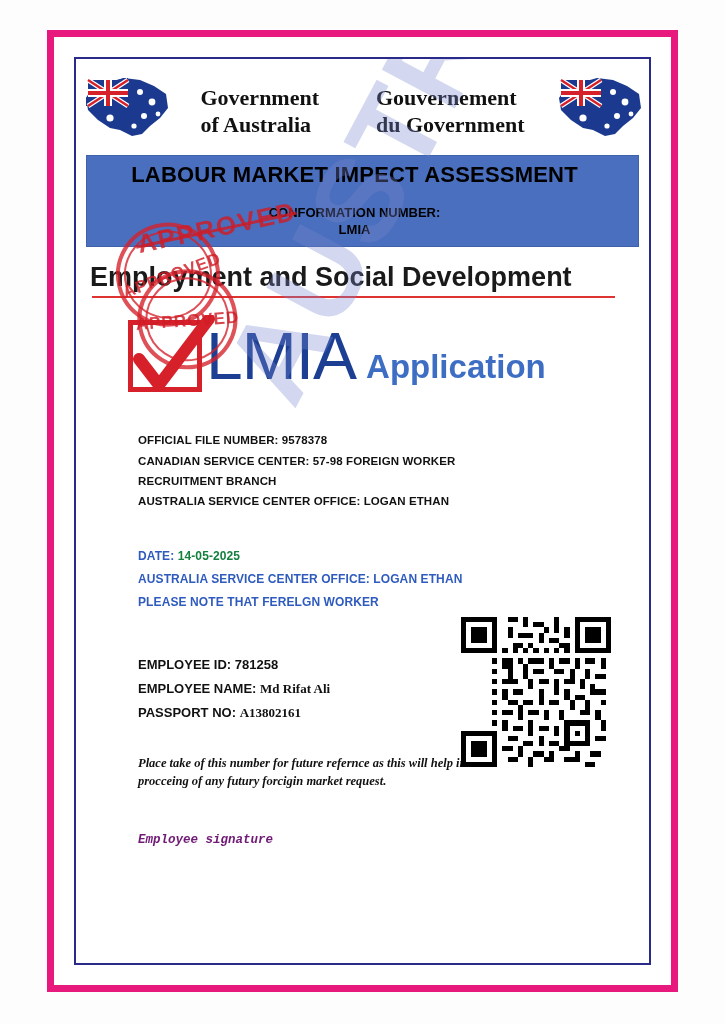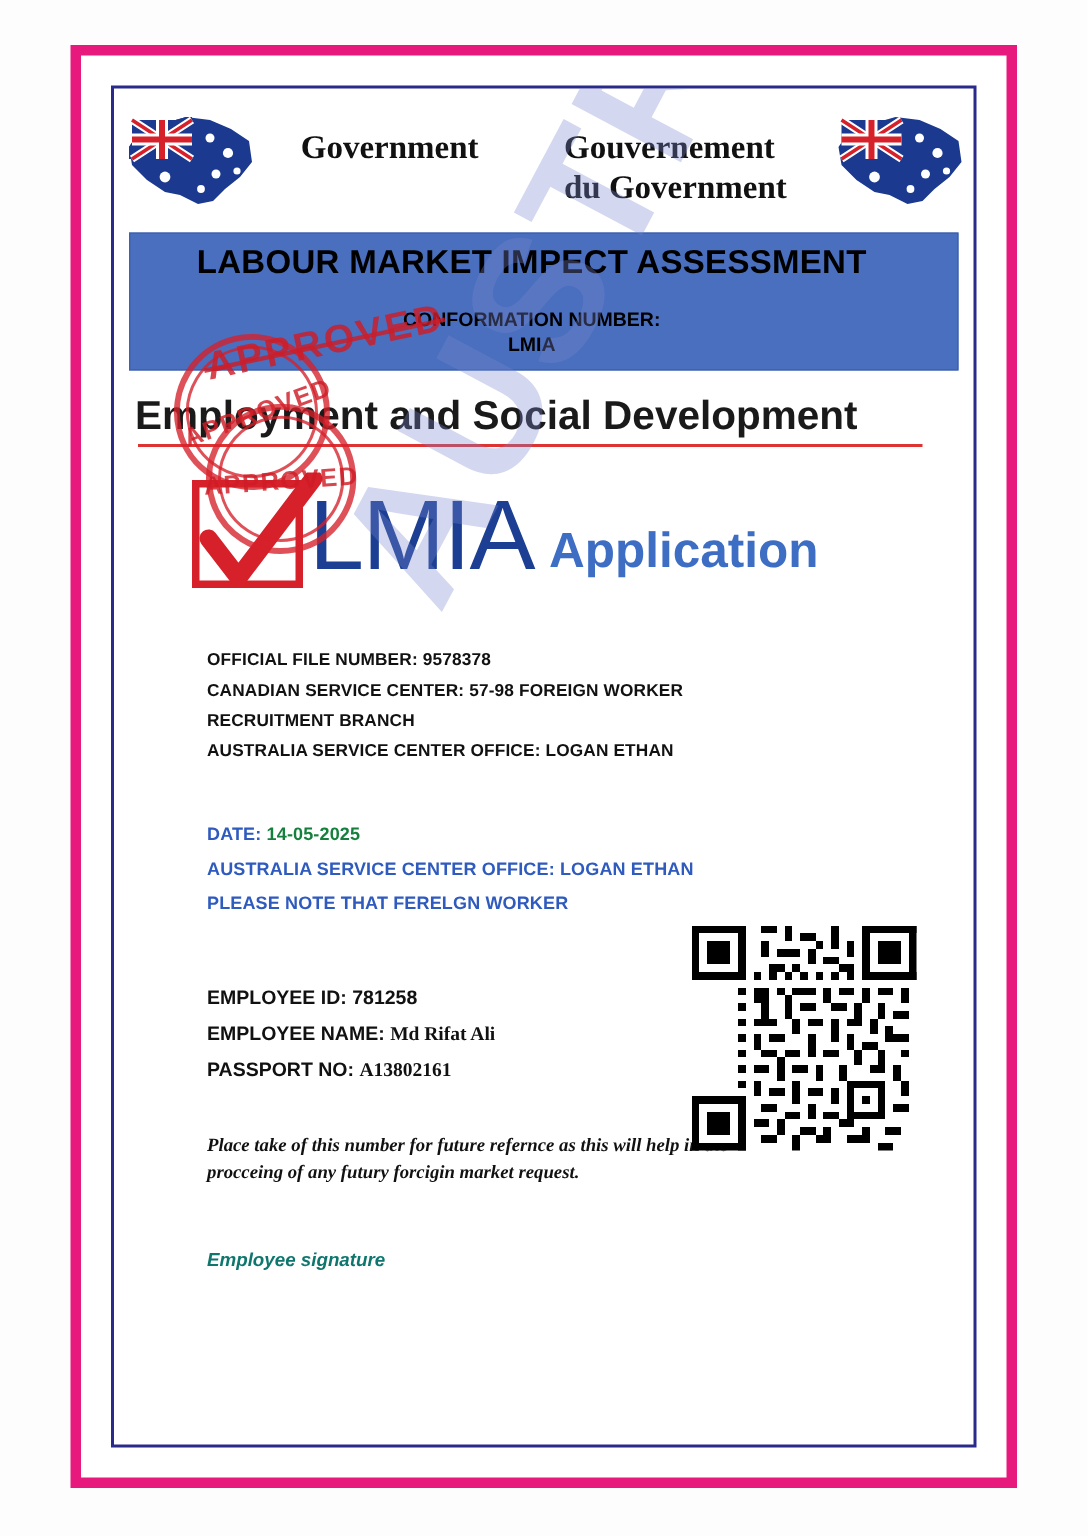--- a/index.html
+++ b/index.html
@@ -208,25 +208,25 @@
     margin: 28px 58px 0 62px;
     font-family: "Liberation Serif", serif;
     font-style: italic;
     font-weight: bold;
     font-size: 12.5px;
     color: #111;
     line-height: 1.5;
   }
   .signature {
     margin: 42px 0 0 62px;
-    font-family: Liberation Sans, sans-serif;
+    font-family: Liberation Mono, monospace;
     font-style: italic;
     font-weight: bold;
     font-size: 12.5px;
-    color: #0f766e;
+    color: #701a75;
   }
 
   
   .watermark {
     position: absolute;
     left: 0; top: 0; right: 0; bottom: 0;
     pointer-events: none;
     overflow: hidden;
   }
   .watermark span {
@@ -292,20 +292,21 @@
                 <circle cx="54" cy="54" r="2.6"></circle>
                 <circle cx="30" cy="46" r="3.6"></circle>
               </g>
             </g>
           </svg>
         </div>
 
         <div class="gov-titles">
           <div class="gov-title">
             <div>Government</div>
+            <div>of Australia</div>
           </div>
           <div class="gov-title">
             <div>Gouvernement</div>
             <div>du Government</div>
           </div>
         </div>
 
         <div class="flag-wrap">
           <svg width="92" height="72" viewBox="0 0 92 72">
             <g>

